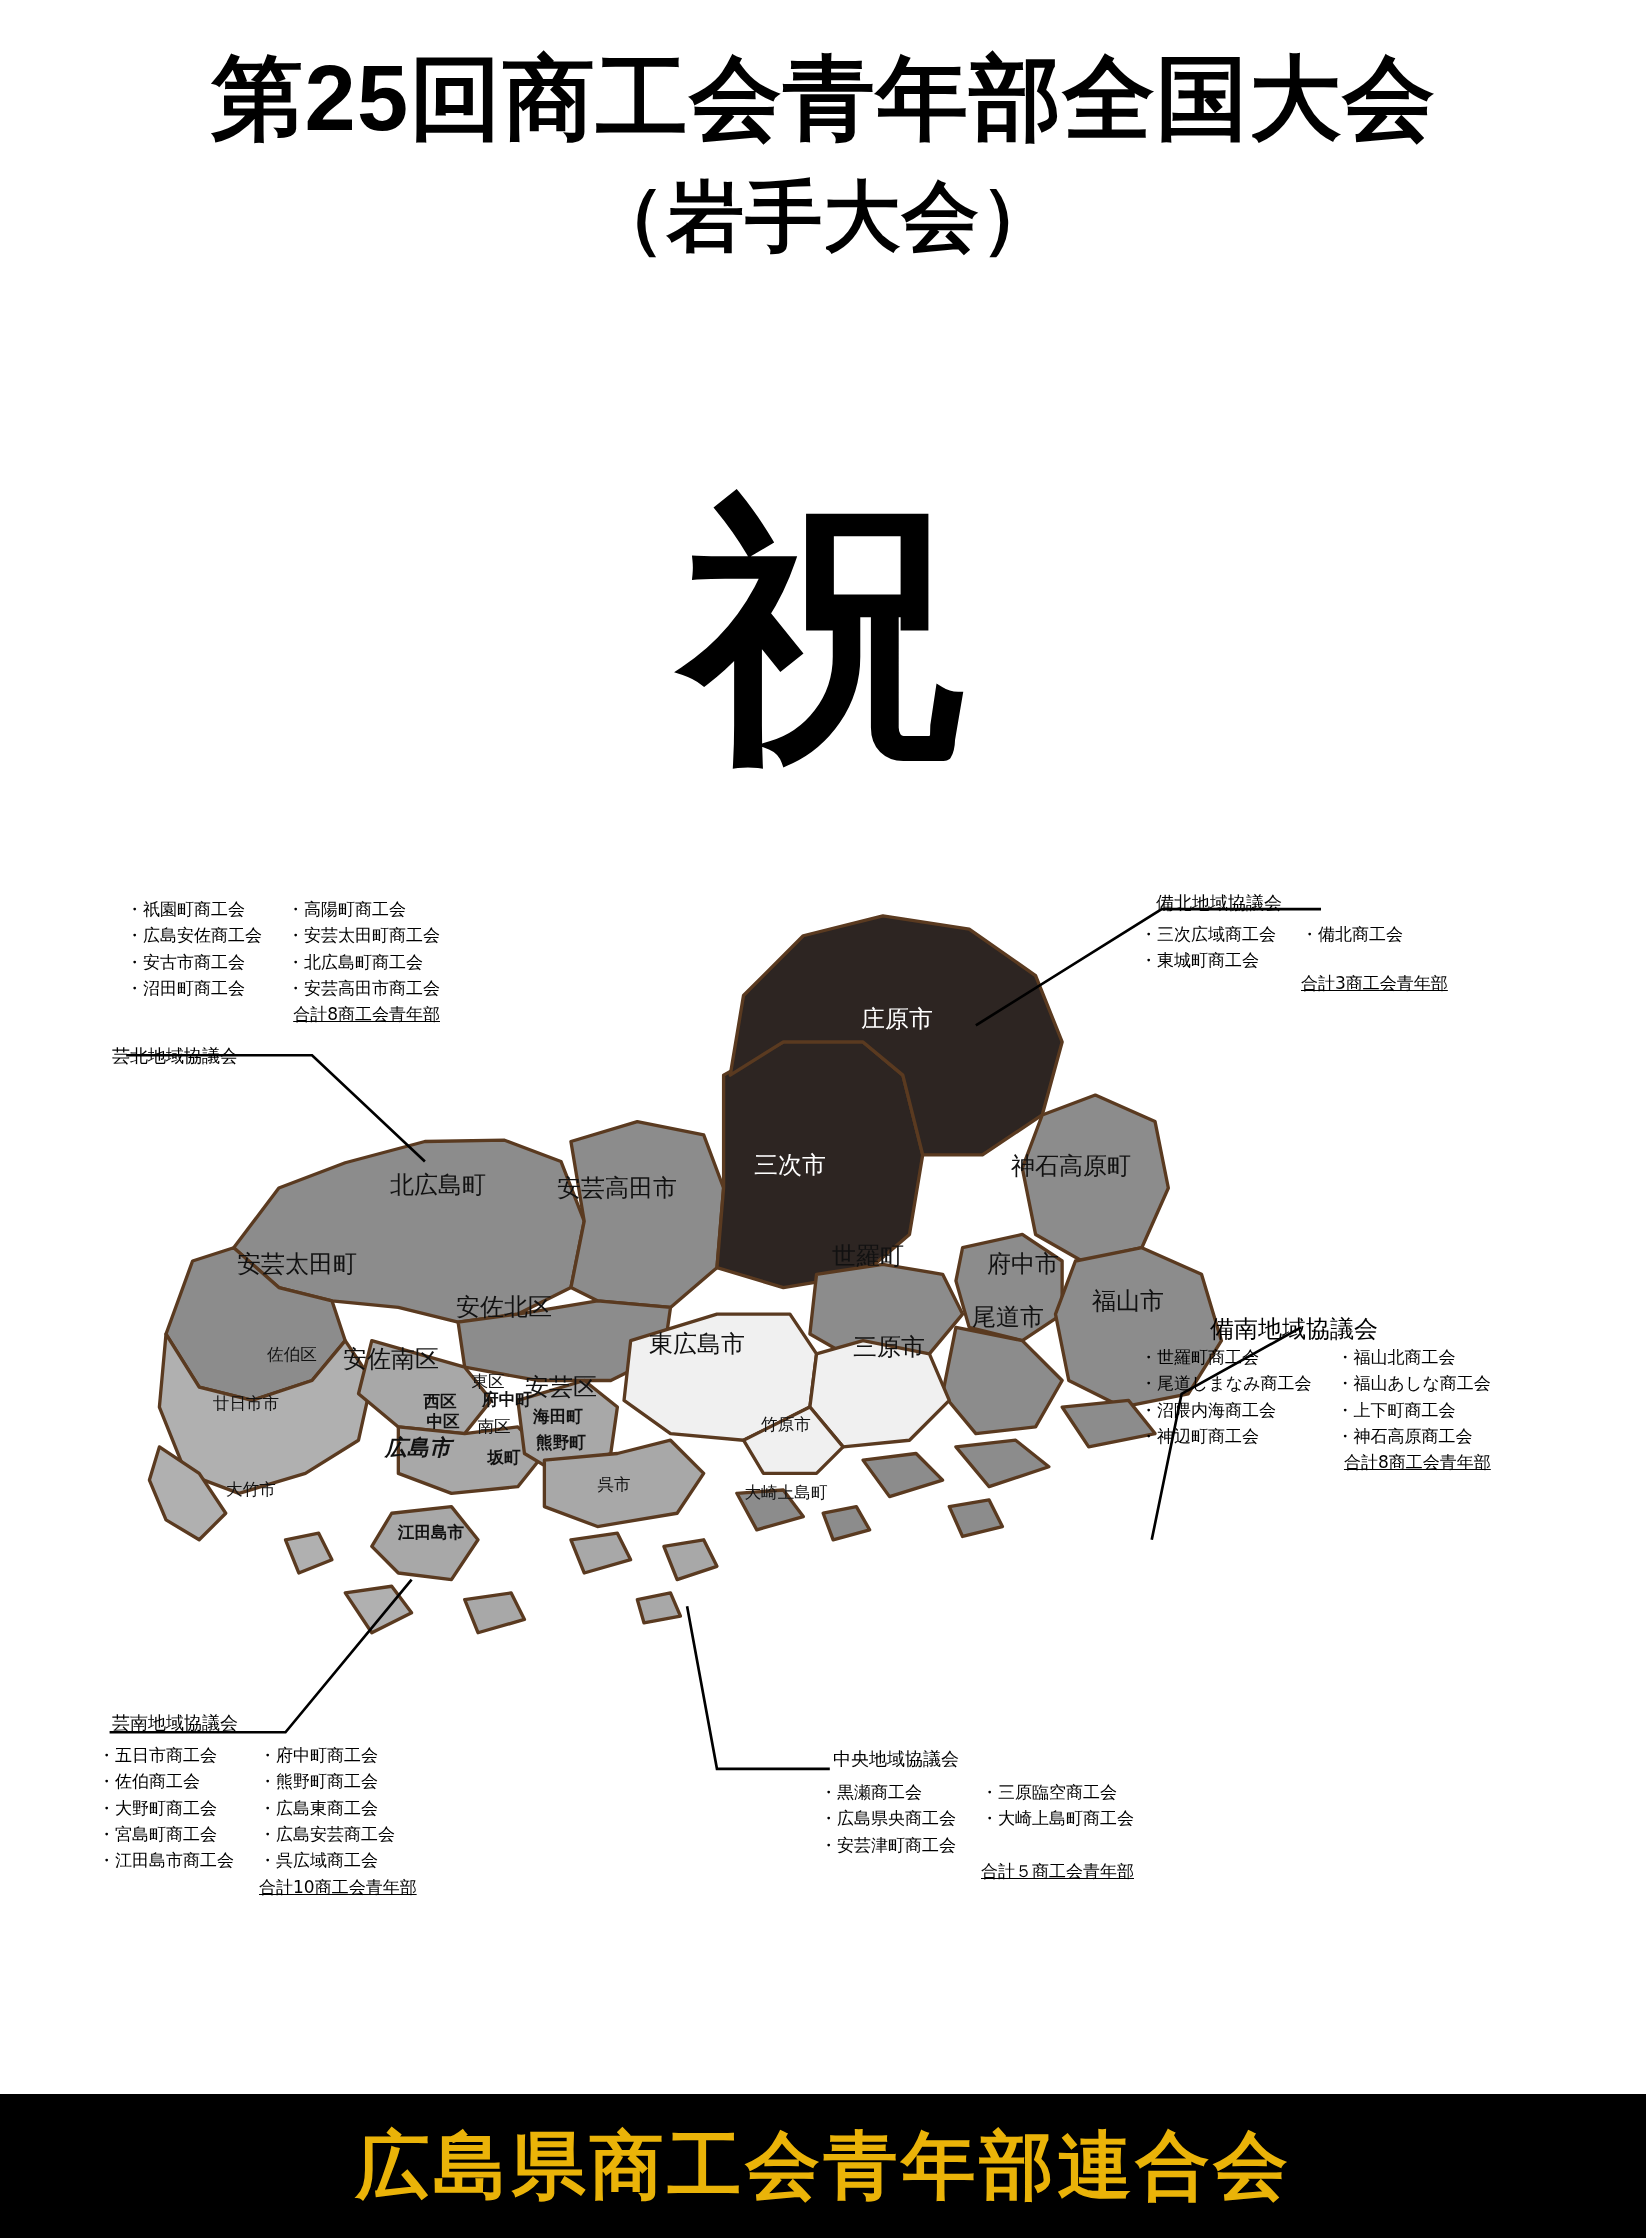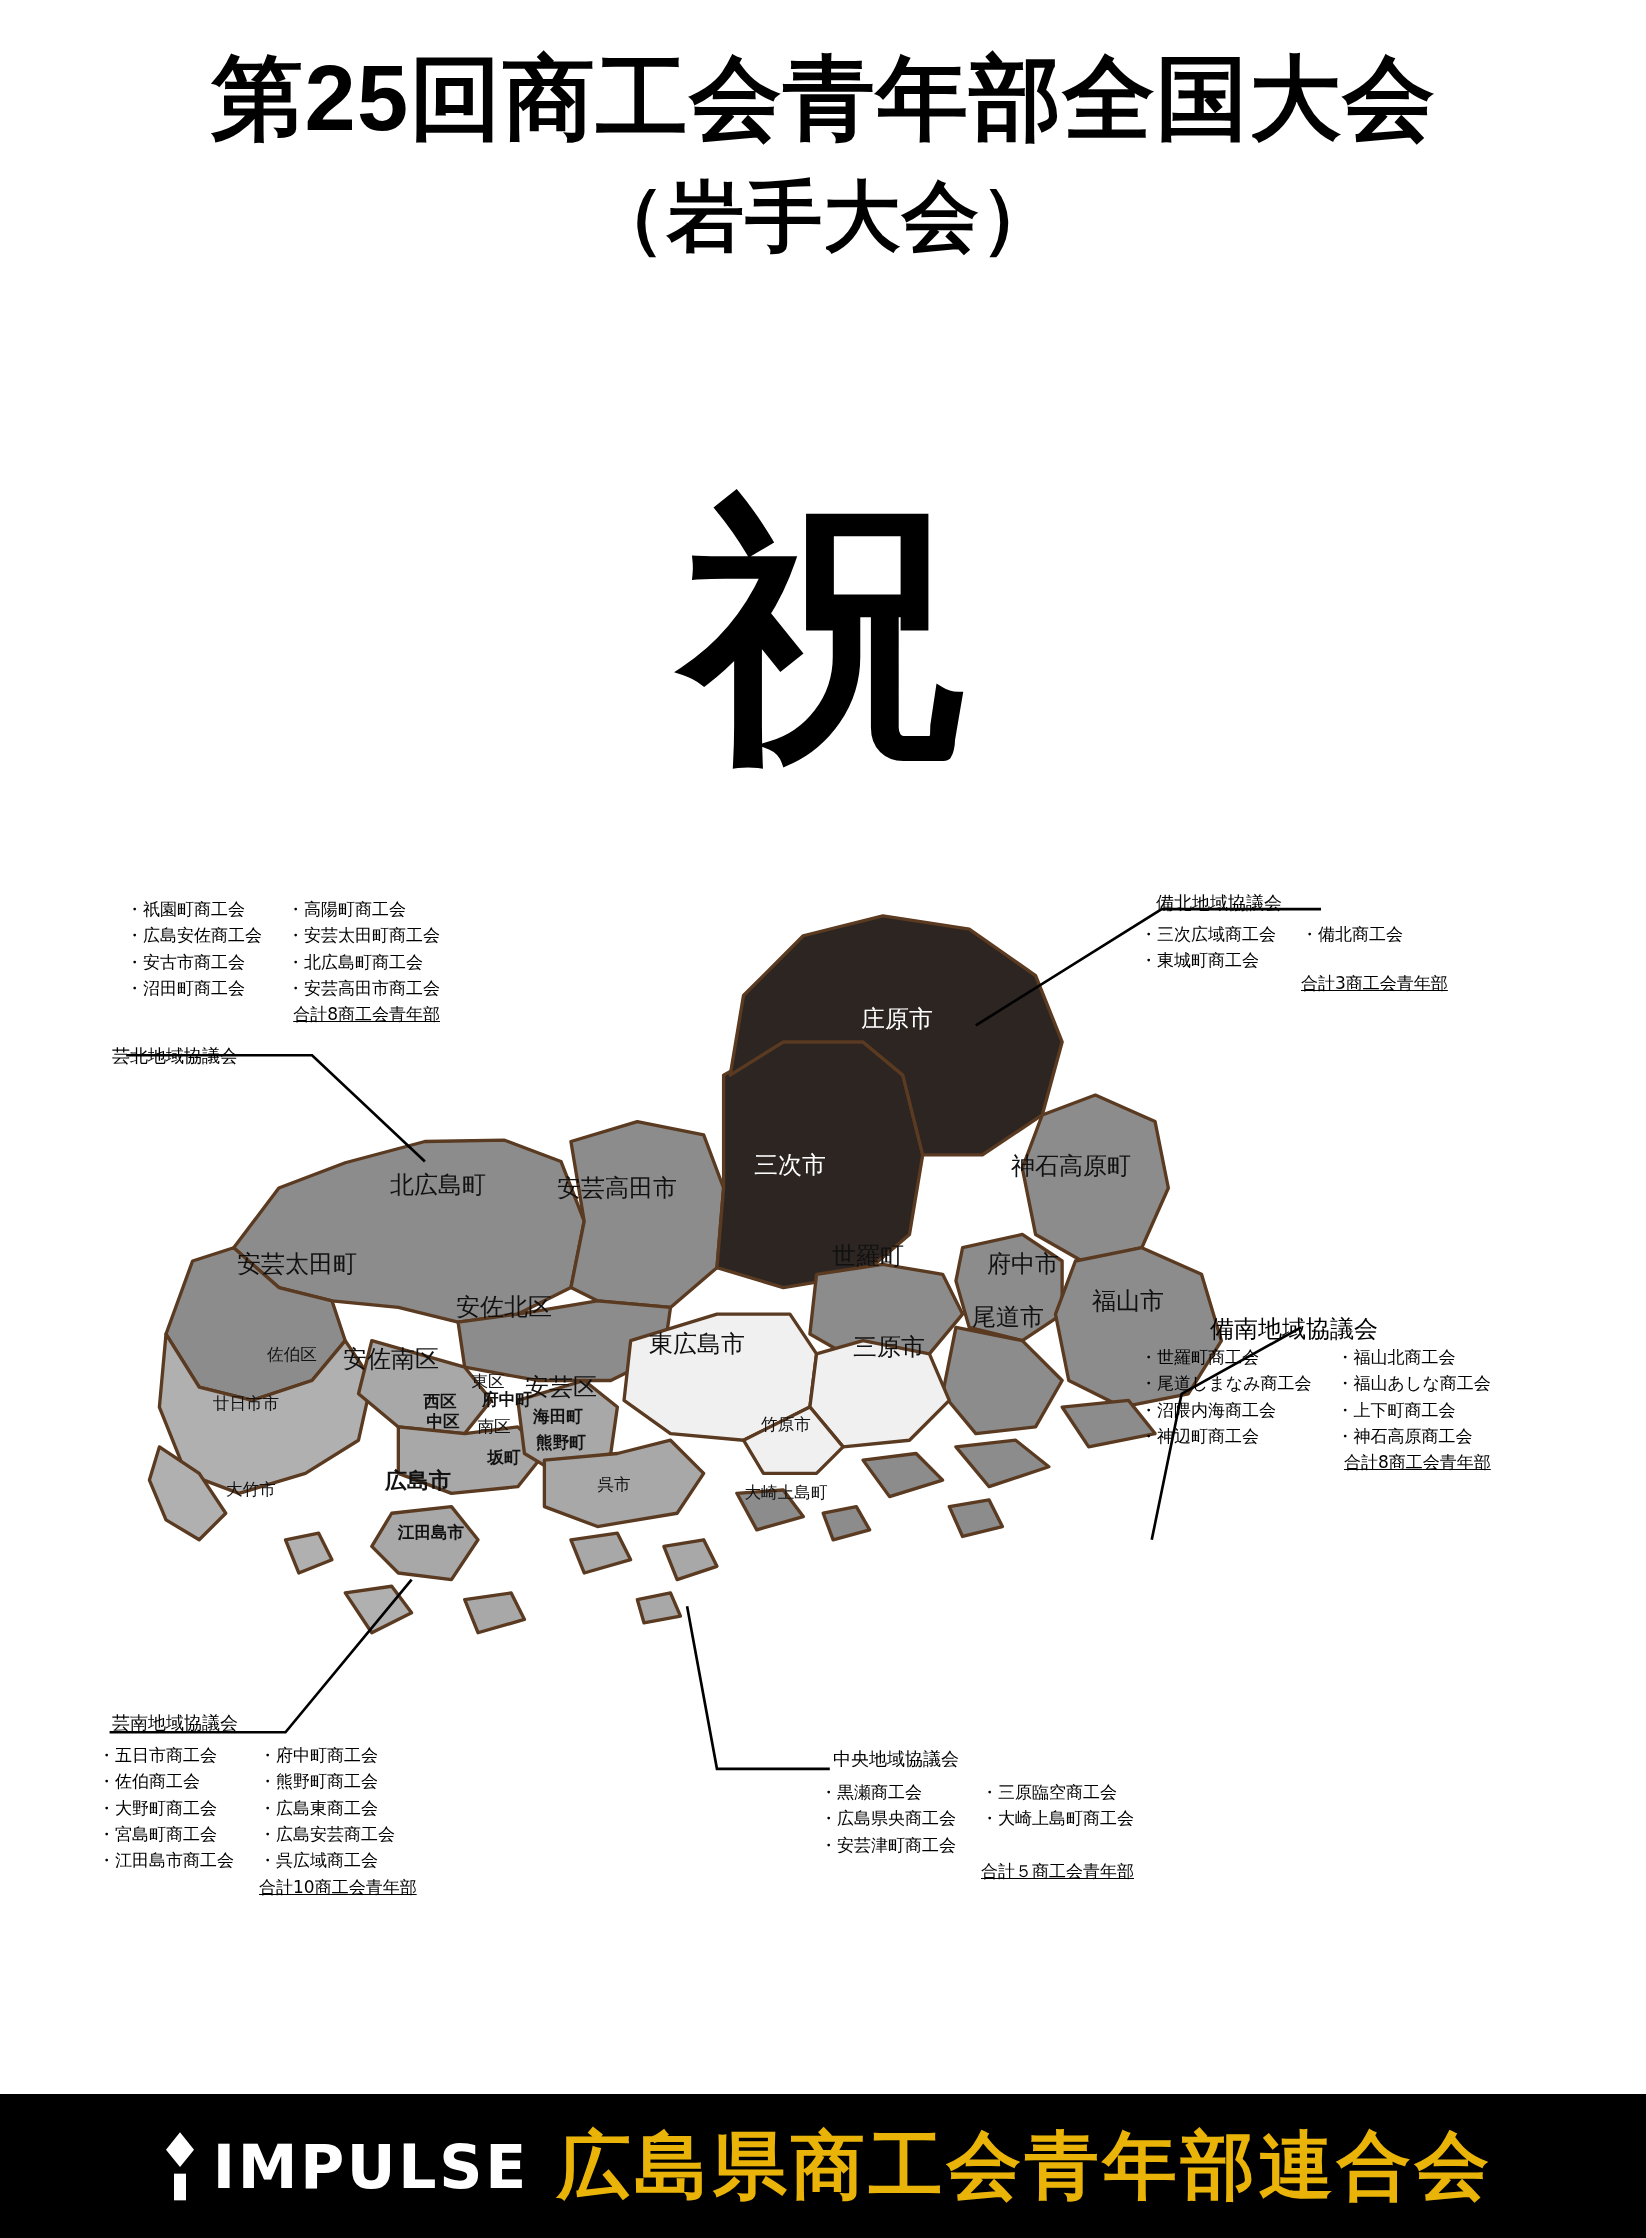--- a/index.html
+++ b/index.html
@@ -234,21 +234,21 @@
   <div class="city-label" style="left:488px; top:506px;">東区</div>
   <div class="city-label medium" style="left:561px; top:511px;">安芸区</div>
   <div class="city-label bold" style="left:440px; top:526px;">西区</div>
   <div class="city-label bold" style="left:507px; top:524px;">府中町</div>
   <div class="city-label" style="left:246px; top:528px;">廿日市市</div>
   <div class="city-label bold" style="left:443px; top:546px;">中区</div>
   <div class="city-label" style="left:494px; top:551px;font-family:Liberation Mono, monospace;">南区</div>
   <div class="city-label bold" style="left:558px; top:541px;">海田町</div>
   <div class="city-label" style="left:786px; top:549px;">竹原市</div>
   <div class="city-label bold" style="left:561px; top:567px;">熊野町</div>
-  <div class="city-label big" style="left:418px; top:605px;">広島市</div>
+  <div class="city-label big" style="left:418px; top:572px;font-style:italic;">広島市</div>
   <div class="city-label bold" style="left:504px; top:582px;">坂町</div>
   <div class="city-label" style="left:251px; top:614px;">大竹市</div>
   <div class="city-label" style="left:585px; top:609px;margin-left:29px;">呉市</div>
   <div class="city-label" style="left:786px; top:617px;">大崎上島町</div>
   <div class="city-label bold" style="left:431px; top:657px;">江田島市</div>
 
   <div class="annot" style="left:126px; top:20px;">
     <div class="cols">
       <div class="col">
         <span style="display:block">・祇園町商工会</span>
@@ -332,22 +332,15 @@
       <div class="col">
         <span style="display:block">・三原臨空商工会</span>
         <span style="display:block">・大崎上島町商工会</span>
         <span class="total" style="margin-top:26.5px">合計５商工会青年部</span>
       </div>
     </div>
   </div>
 </div>
 
 <div class="footer">
-  <div class="logo-wrap">
-    <svg width="52" height="80" viewBox="0 0 78 120">
-      <polygon points="39,8 60,34 39,60 18,34" fill="#fff"></polygon>
-      <rect x="30" y="70" width="18" height="40" fill="#fff"></rect>
-    </svg>
-    <span class="logo-text">IMPULSE</span>
-  </div>
   <div class="footer-text">広島県商工会青年部連合会</div>
 </div>
 
 
 </body></html>

